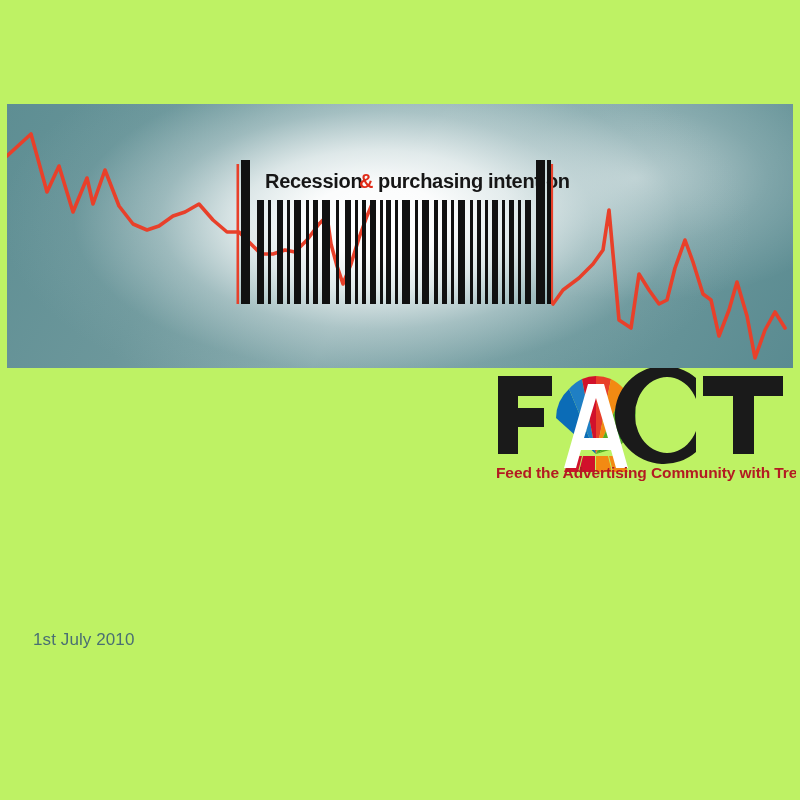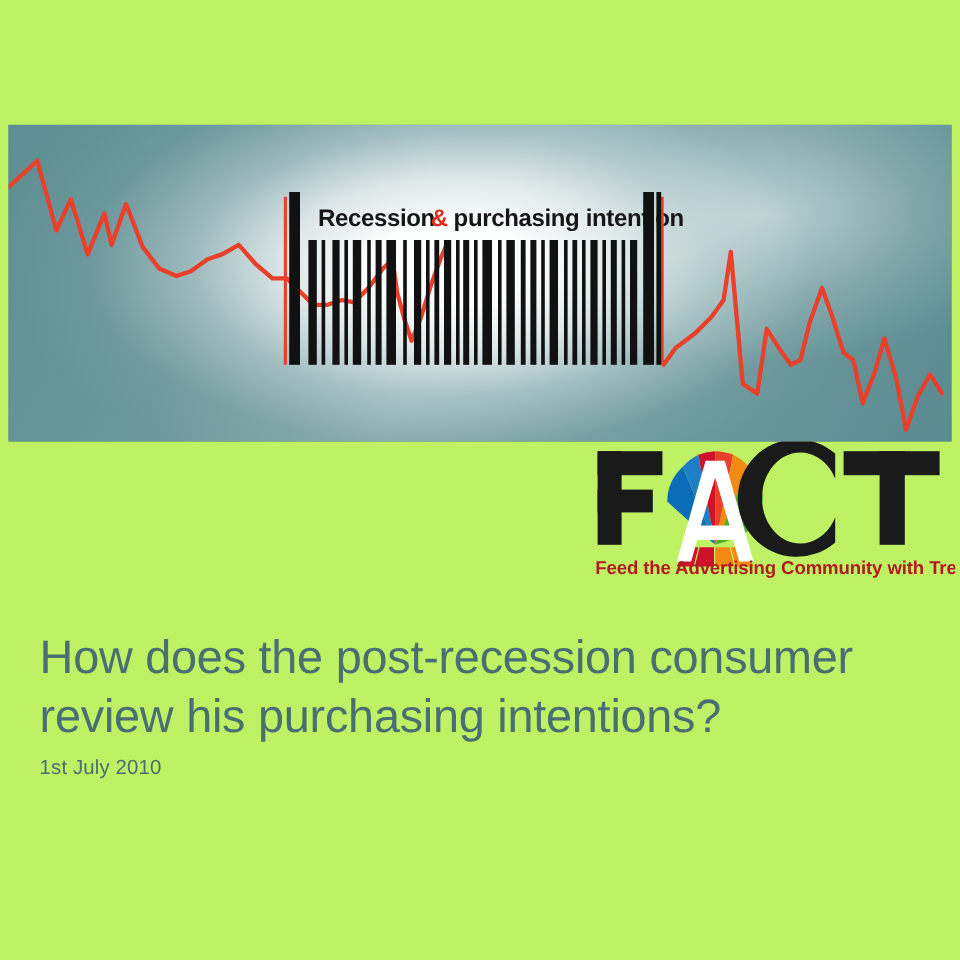--- a/index.html
+++ b/index.html
@@ -213,20 +213,16 @@
 
       <g>
         <rect x="213" y="8" width="80" height="20" fill="#1a1a1a"></rect>
         <rect x="243" y="8" width="21" height="78" fill="#1a1a1a"></rect>
       </g>
 
       <text x="6" y="110" font-family="Liberation Sans, sans-serif" font-size="15.5" font-weight="700" fill="#b31b22" letter-spacing="-0.1">Feed the Advertising Community with Trends</text>
     </svg>
   </div>
 
-  <div class="headline">
-    <h1 class="headline-text">How does the post-recession consumer
-review his purchasing intentions?</h1>
-  </div>
 
   <p class="slide-date">1st July 2010</p>
 
 </div>
 
 </body></html>

